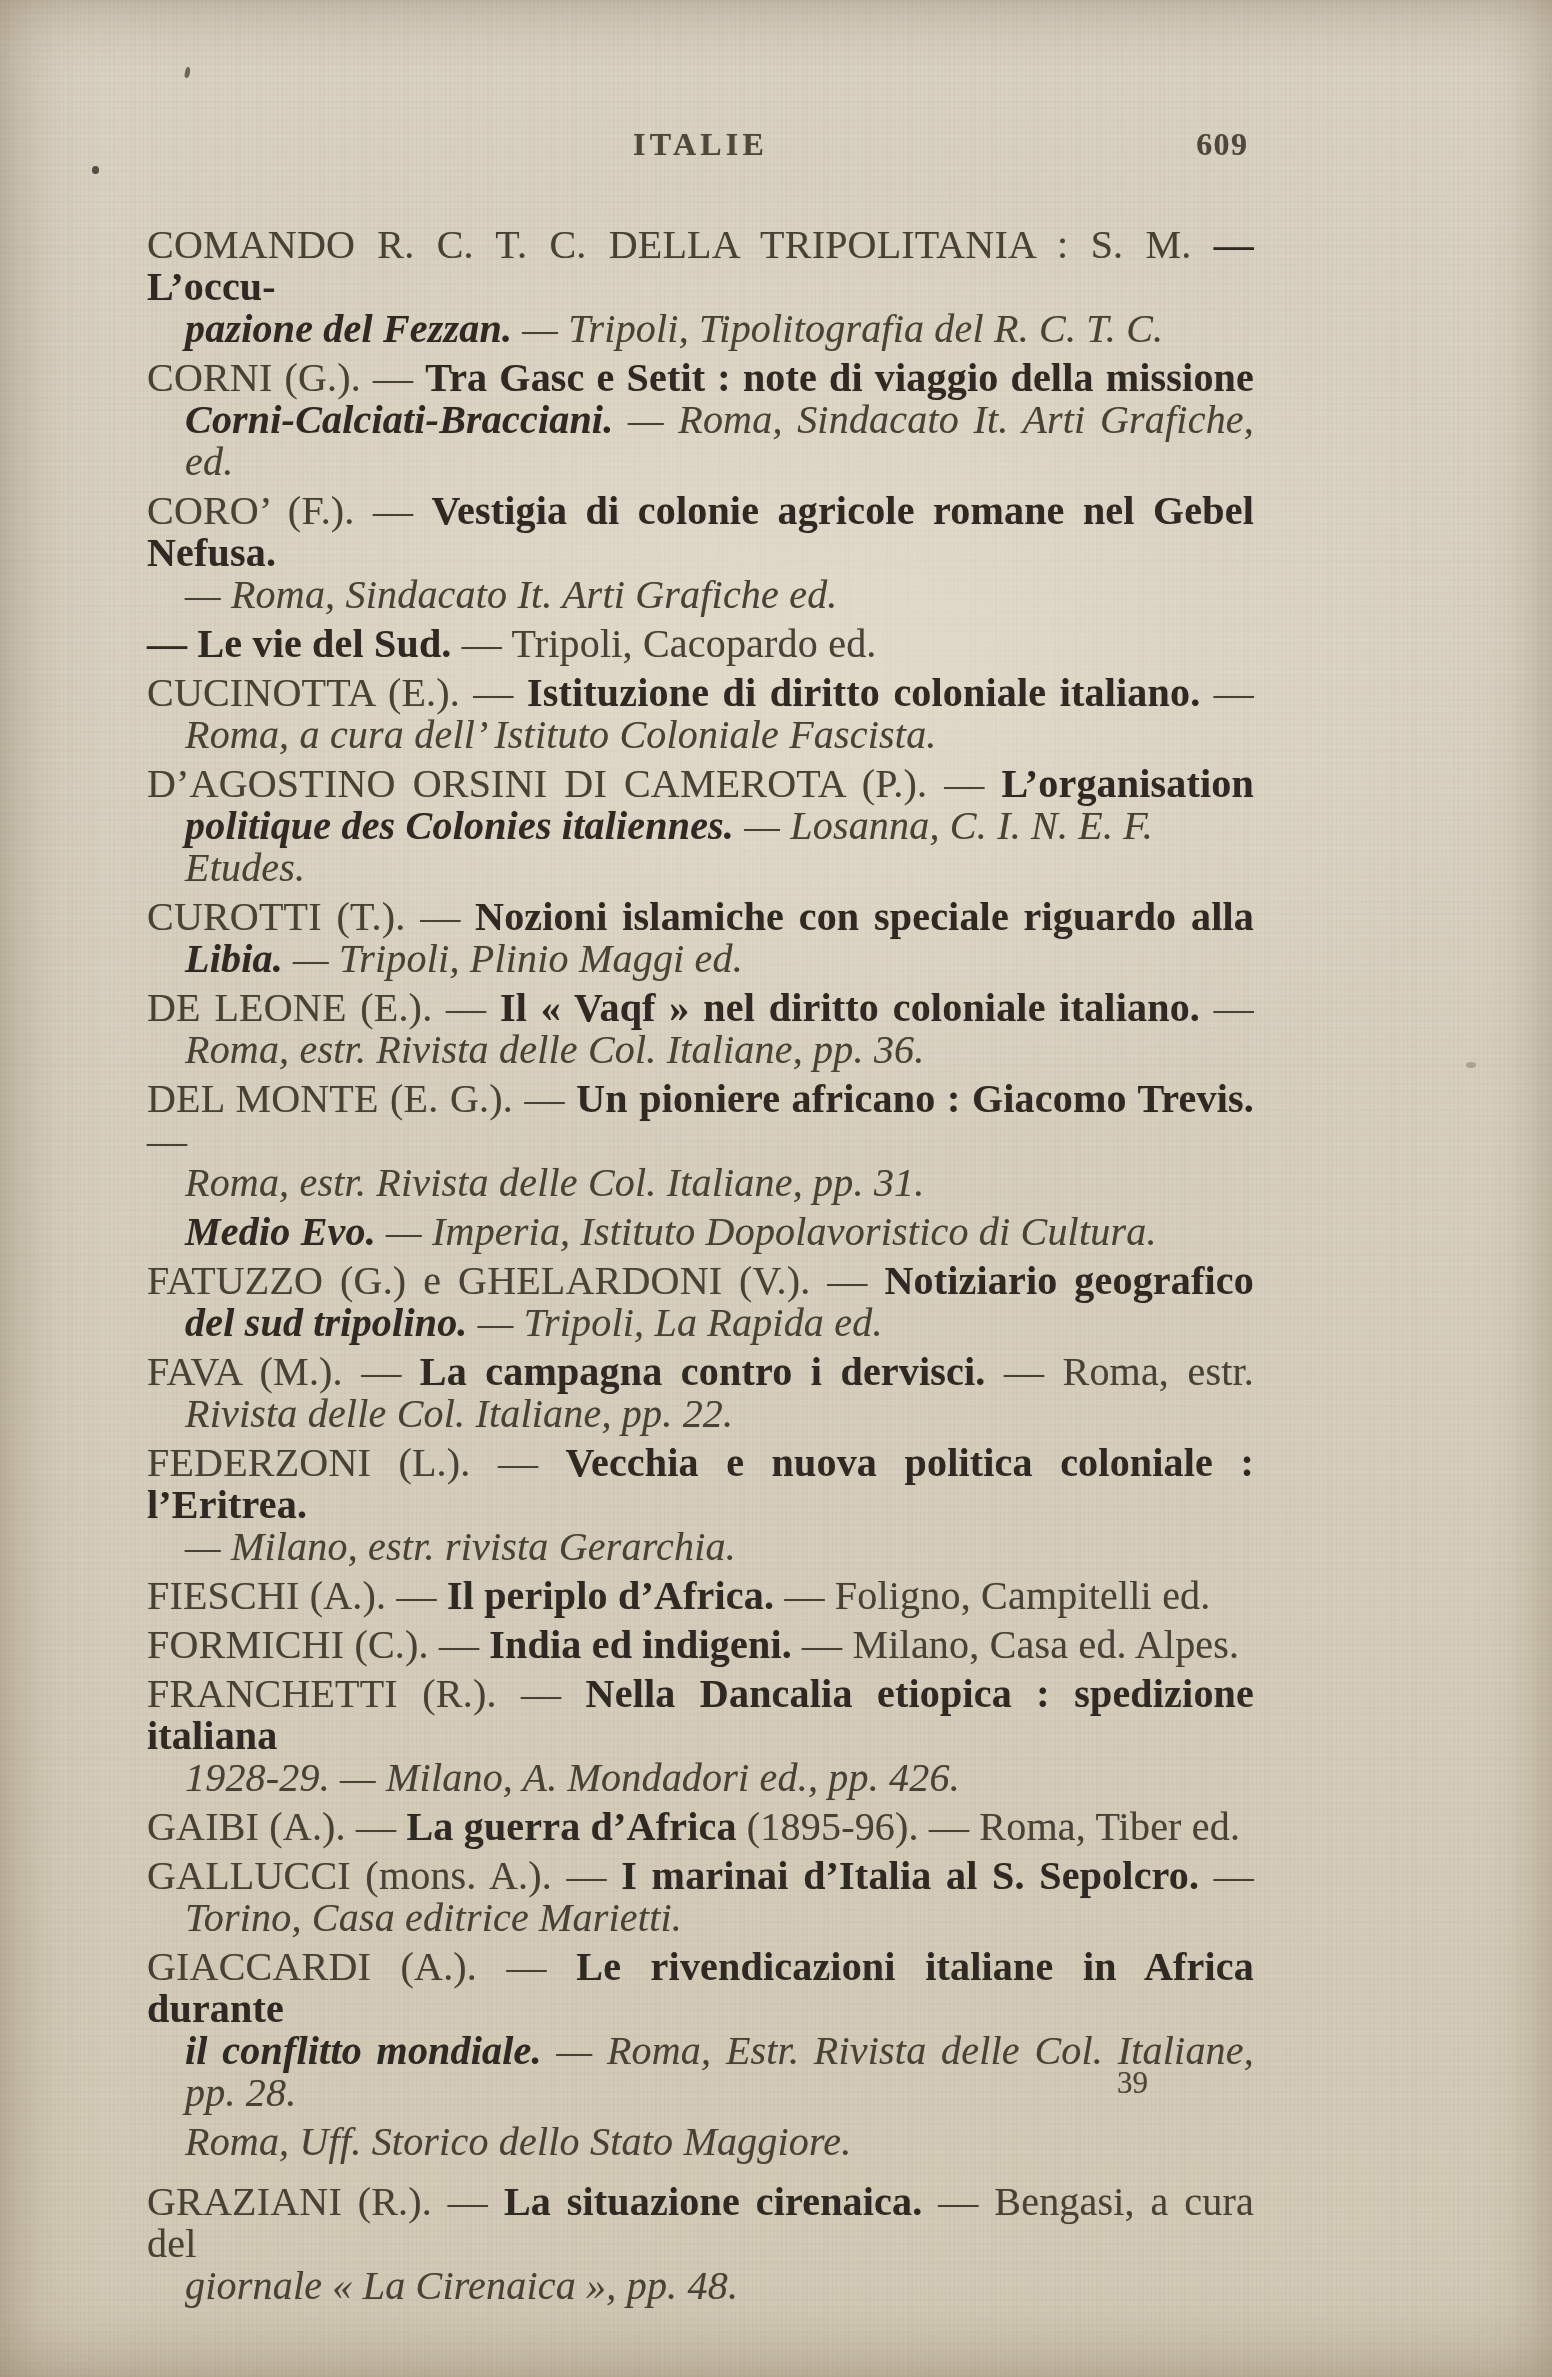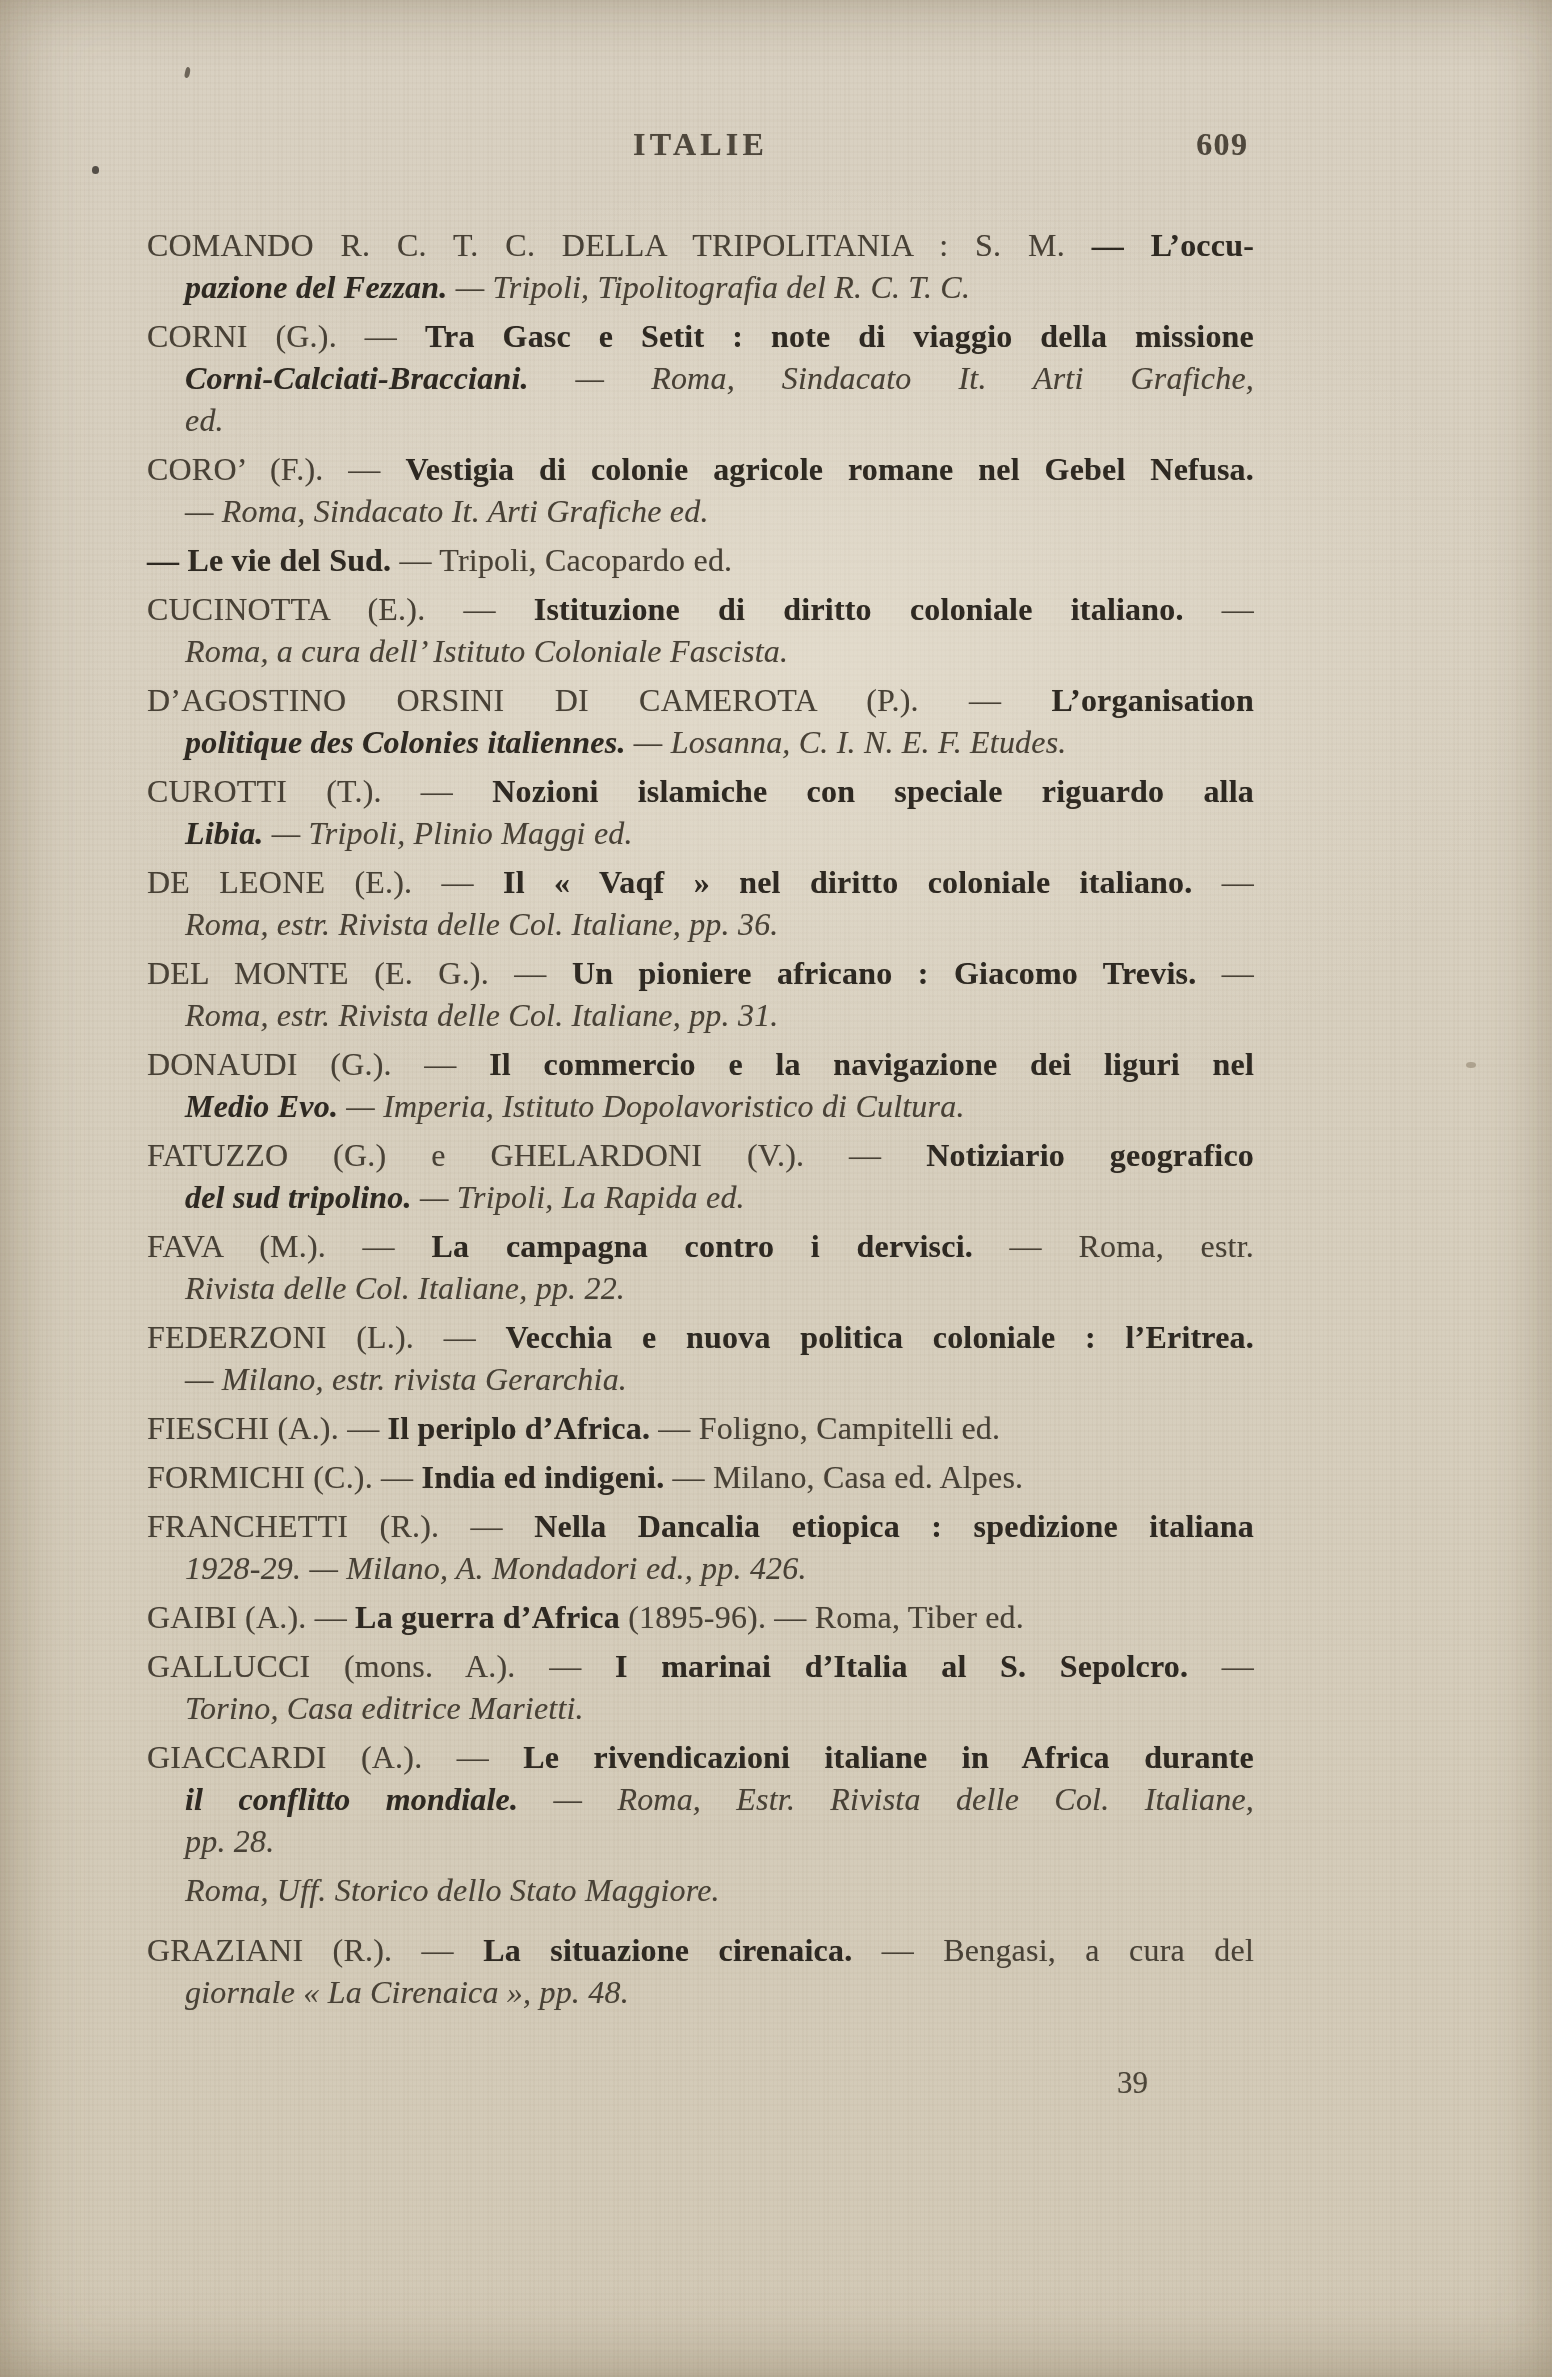--- a/index.html
+++ b/index.html
@@ -41,21 +41,21 @@
     position: absolute; right: 5.6px; top: 0;
     font-size: 32px; line-height: 39px;
     letter-spacing: 1.4px;
     color: #4e473c;
     text-shadow: 0 0 0.7px rgba(78,71,60,.45);
   }
   .entries { margin-top: 60px; }
   .entry { margin-bottom: 7px; }
   .entry.extra-gap { margin-top: 18px; }
   .line {
-    font-size: 32px;
+    font-size: 40px;
     line-height: 42px;
     letter-spacing: 0.2px;
     color: #484136;
     text-shadow: 0 0 0.7px rgba(70,62,50,.35);
   }
   .line.ind { padding-left: 38px; font-style: italic; }
   .line.just { text-align: justify; text-align-last: justify; }
   .ttl { font-weight: 700; color: #2e2922; }
   .reg { font-weight: 400; color: #484136; }
   .signature {
@@ -125,21 +125,20 @@
         </div>
         <div class="entry">
           <div class="line just"><span class="reg">DE LEONE (E.). — </span><span class="ttl">Il « Vaqf » nel diritto coloniale italiano.</span><span class="reg"> —</span></div>
           <div class="line ind"><span class="reg">Roma, estr. Rivista delle Col. Italiane, pp. 36.</span></div>
         </div>
         <div class="entry">
           <div class="line just"><span class="reg">DEL MONTE (E. G.). — </span><span class="ttl">Un pioniere africano : Giacomo Trevis.</span><span class="reg"> —</span></div>
           <div class="line ind"><span class="reg">Roma, estr. Rivista delle Col. Italiane, pp. 31.</span></div>
         </div>
         <div class="entry">
-          <div class="line just"><span class="reg">DONAUDI (G.). — </span><span class="ttl">Il commercio e la navigazione dei liguri nel</span></div>
           <div class="line ind"><span class="ttl">Medio Evo.</span><span class="reg"> — Imperia, Istituto Dopolavoristico di Cultura.</span></div>
         </div>
         <div class="entry">
           <div class="line just"><span class="reg">FATUZZO (G.) e GHELARDONI (V.). — </span><span class="ttl">Notiziario geografico</span></div>
           <div class="line ind"><span class="ttl">del sud tripolino.</span><span class="reg"> — Tripoli, La Rapida ed.</span></div>
         </div>
         <div class="entry">
           <div class="line just"><span class="reg">FAVA (M.). — </span><span class="ttl">La campagna contro i dervisci.</span><span class="reg"> — Roma, estr.</span></div>
           <div class="line ind"><span class="reg">Rivista delle Col. Italiane, pp. 22.</span></div>
         </div>

